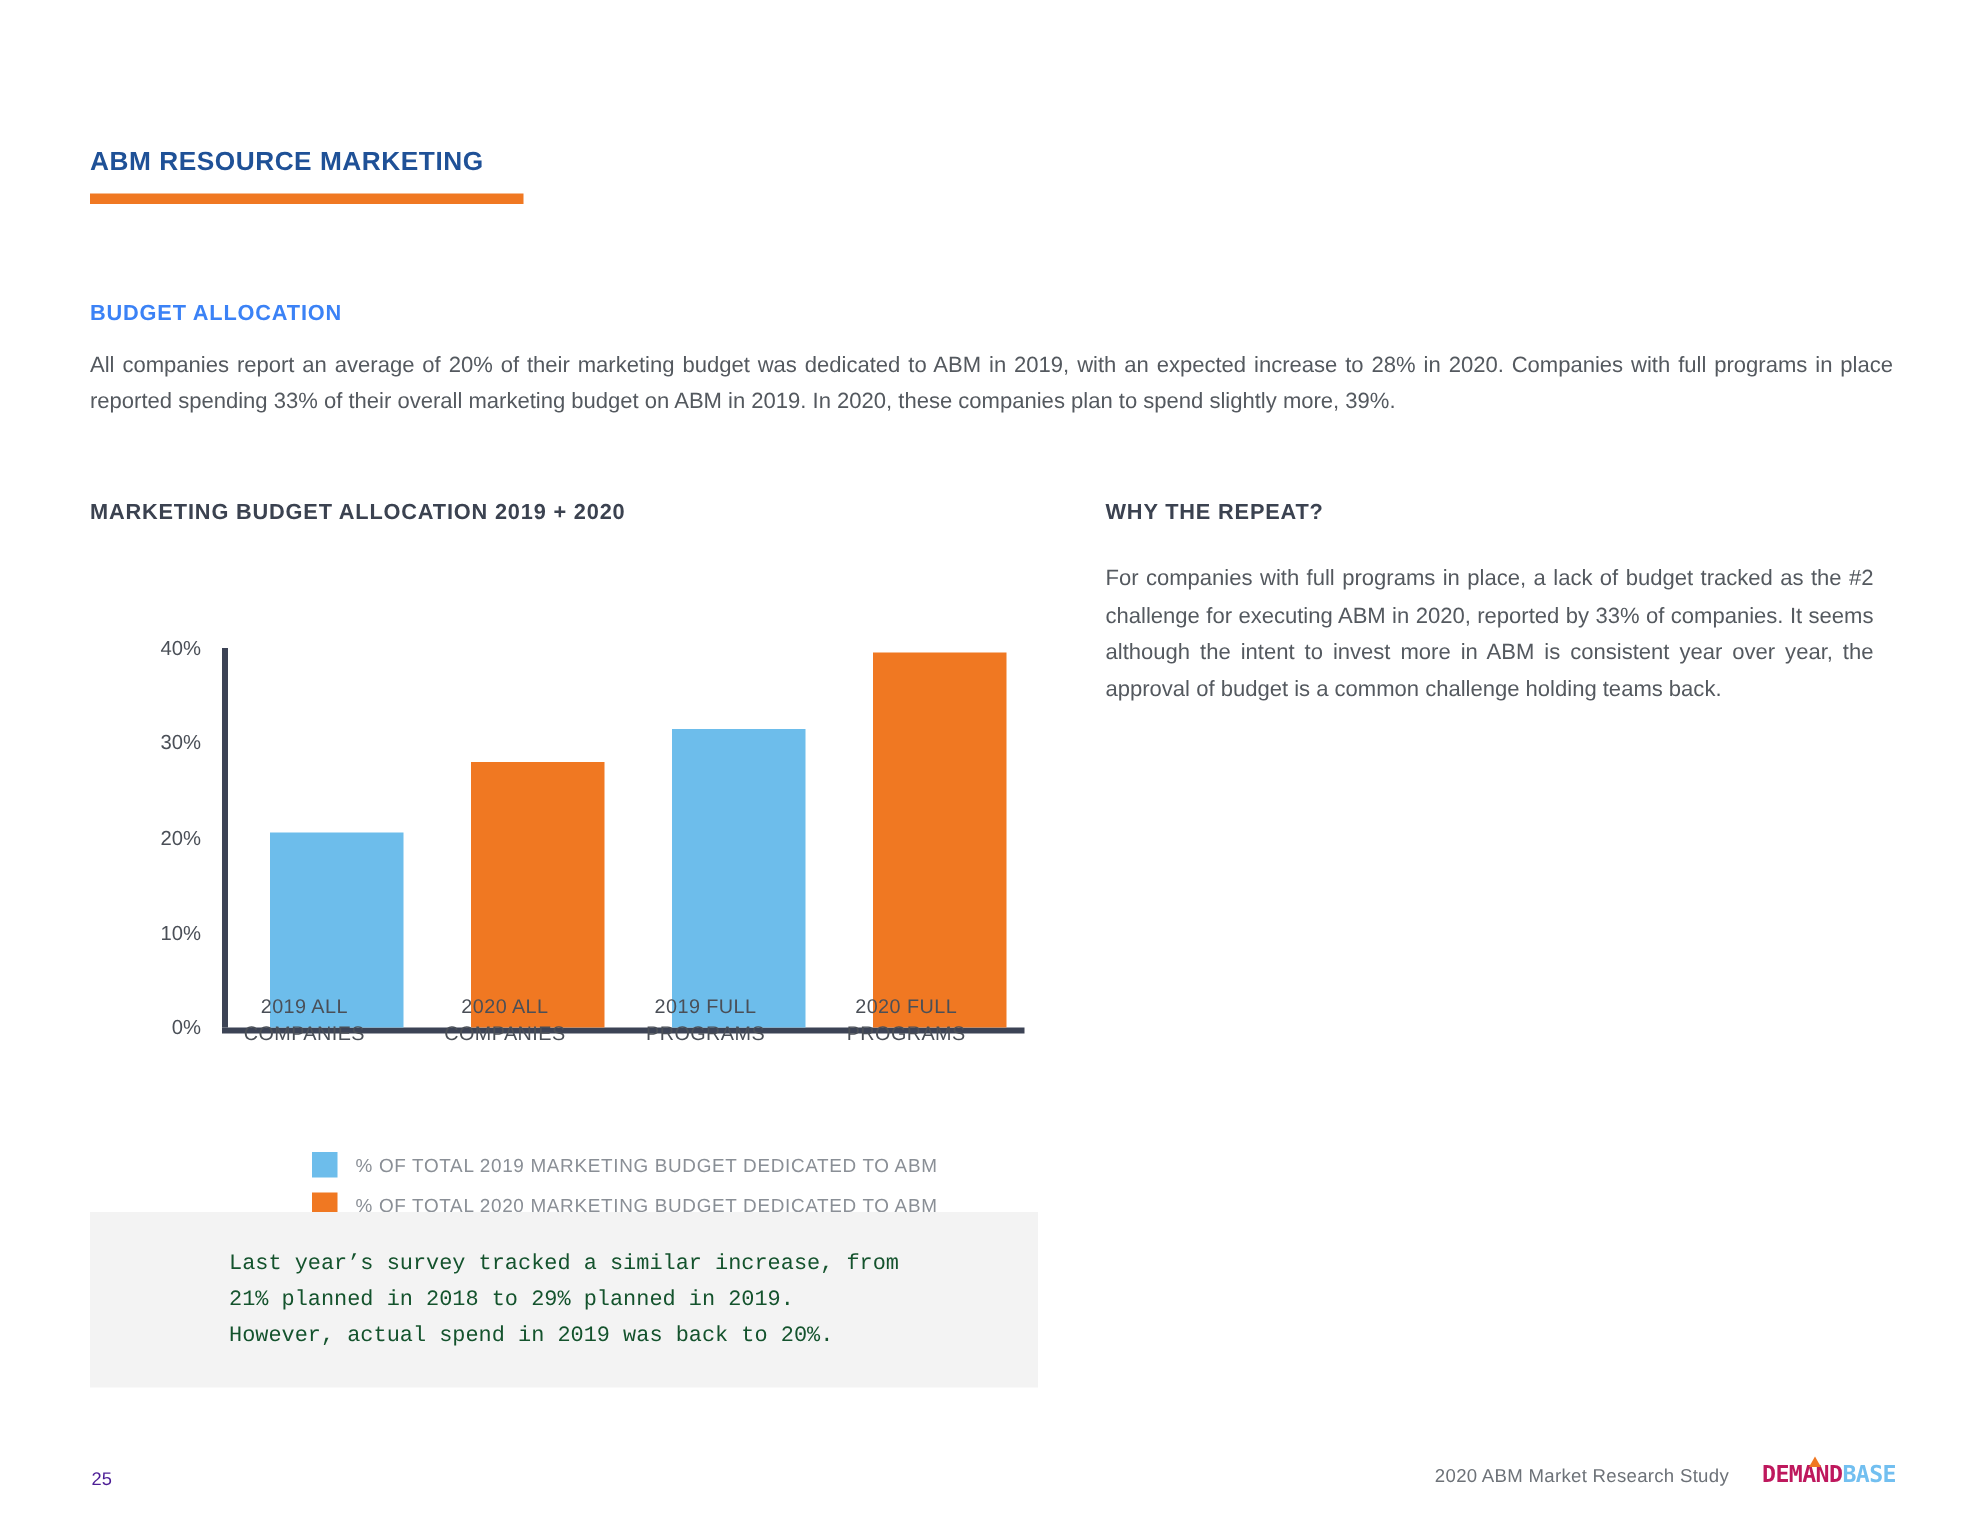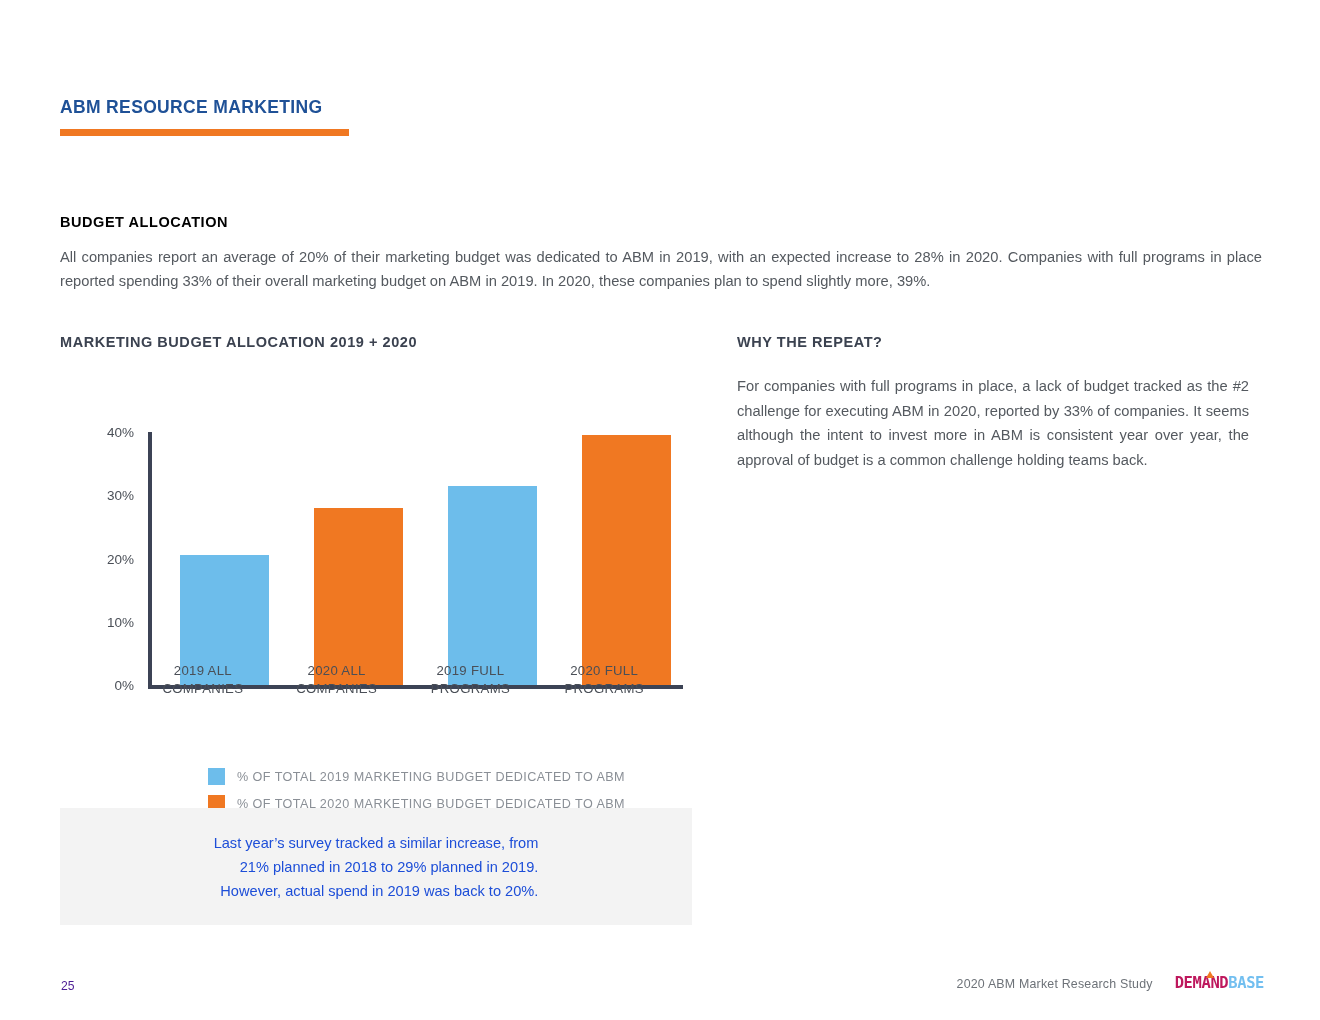--- a/index.html
+++ b/index.html
@@ -39,25 +39,25 @@
   }
 
   
   .intro {
     position: absolute;
     left: 60px;
     top: 198px;
     width: 1202px;
   }
   .intro h2 {
-    margin: 15px 0 14px 0;
+    margin: 2px 0 14px 0;
     font-size: 14.5px;
     font-weight: bold;
     letter-spacing: 0.55px;
-    color: #000000;
+    color: #3b82f6;
     line-height: 18px;
   }
   .intro p {
     margin: 0;
     font-size: 14.7px;
     line-height: 24px;
     color: #54595f;
     text-align: justify;
     text-justify: inter-word;
   }
@@ -193,24 +193,25 @@
     top: 808px;
     width: 632px;
     height: 117px;
     background: #f3f3f3;
     display: flex;
     align-items: center;
     justify-content: center;
   }
   .callout p {
     margin: 0;
-    text-align: right;
+    text-align: left;
     font-size: 14.6px;
     line-height: 24px;
-    color: #1d4ed8;
+    color: #14532d;
+    font-family: Liberation Mono, monospace;
   }
 
   
   .footer-page {
     position: absolute;
     left: 61px;
     top: 979px;
     font-size: 12.2px;
     color: #4c1d95;
   }

